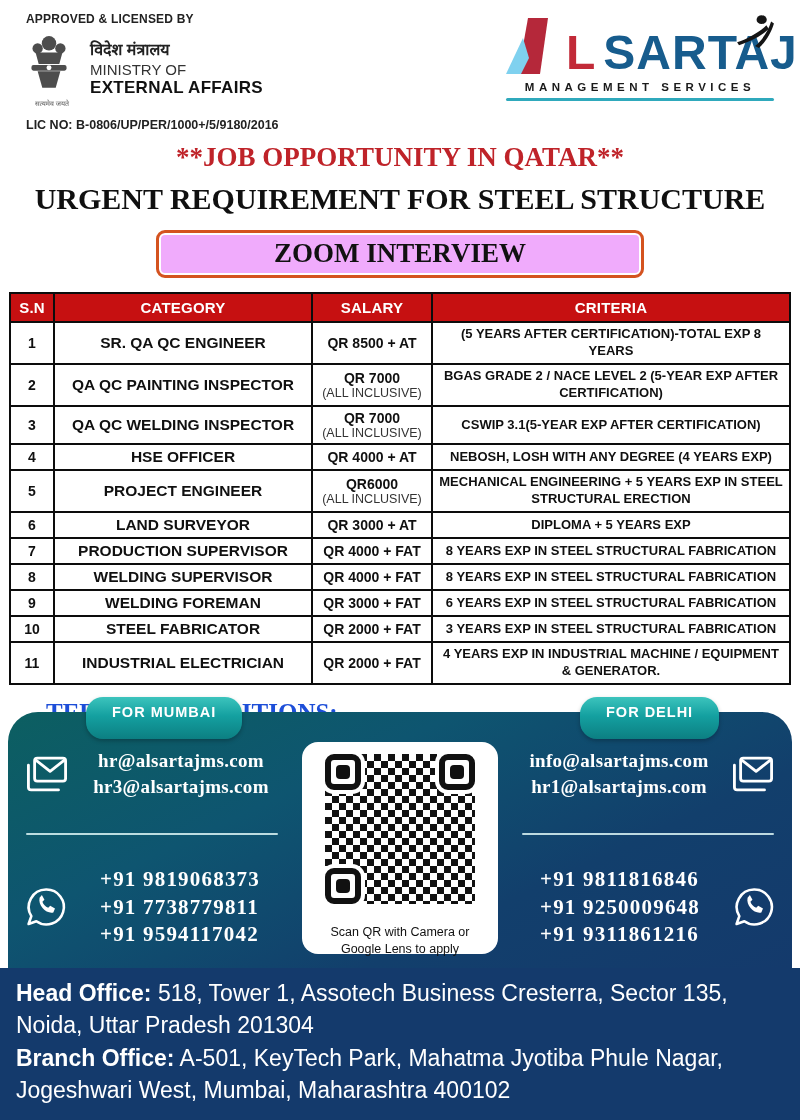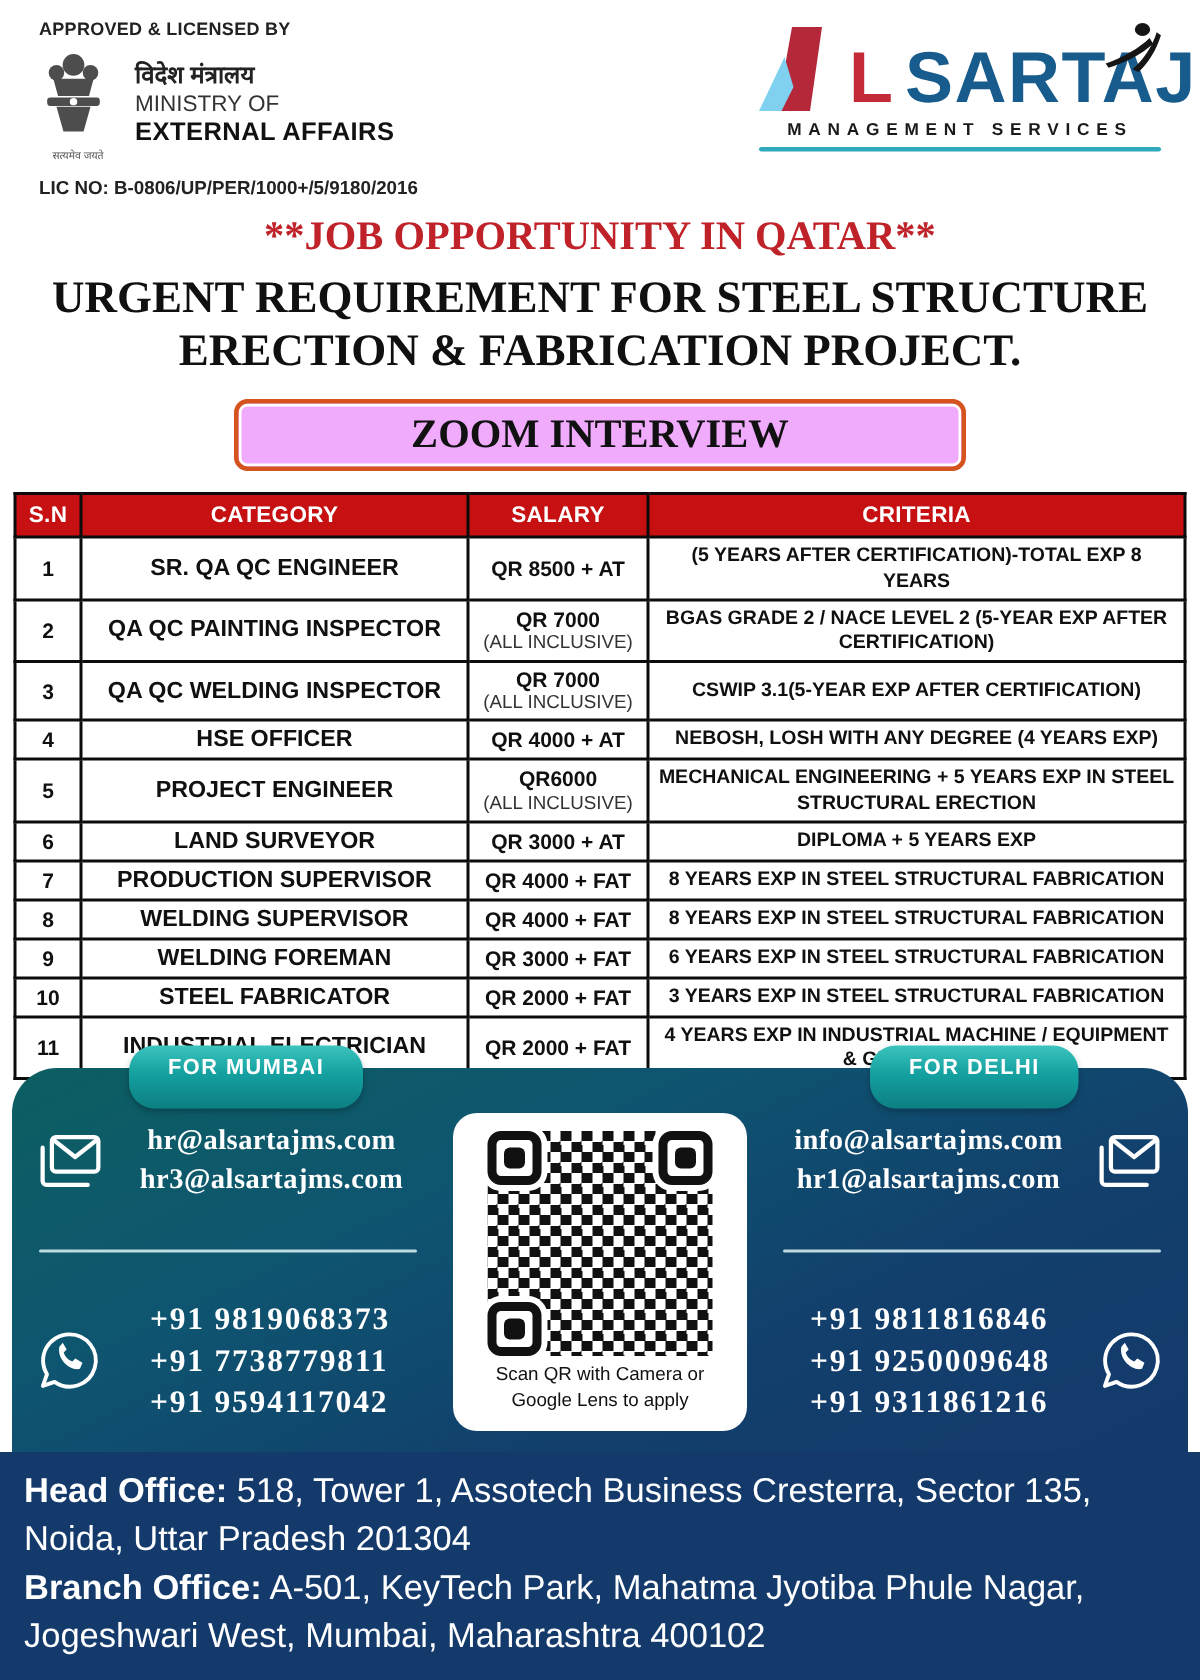--- a/index.html
+++ b/index.html
@@ -79,21 +79,21 @@
   .phone{ font-family:"Liberation Serif",serif; font-weight:bold; font-size:21px; letter-spacing:1.2px; line-height:1.3; }
   .qr-panel{ background:#fff; border-radius:16px; padding:12px 8px 8px; text-align:center; color:#111; height:212px; }
   .qr-box{ width:150px; height:150px; margin:0 auto; position:relative;
     background:
       repeating-conic-gradient(#111 0% 25%, #fff 0% 50%) 0 0/ 14px 14px;
   }
   .finder{ position:absolute; width:36px; height:36px; border:6px solid #111; border-radius:9px;
            background:#fff; box-shadow:0 0 0 4px #fff; display:flex; align-items:center; justify-content:center; }
   .finder::after{ content:""; width:14px; height:14px; background:#111; border-radius:4px; }
   .f-tl{ top:0; left:0; } .f-tr{ top:0; right:0; } .f-bl{ bottom:0; left:0; }
-  .qr-caption{ font-size:12.5px; line-height:1.3; margin-top:4px; color:#111; }
+  .qr-caption{ font-size:12.5px; line-height:1.3; margin-top:20px; color:#111; }
   .address{ background:#143a6c; padding:9px 16px 14px; color:#fff; font-size:23px; line-height:1.4; }
   .address b{ font-weight:bold; }
   svg{ display:block; }
 </style>
 </head>
 <body>
 
 <div class="page">
 
   <div class="header">
@@ -142,21 +142,20 @@
         <span class="logo-sartaj">SARTAJ</span>
       </div>
       <div class="logo-sub">MANAGEMENT SERVICES</div>
       <div class="logo-underline"></div>
     </div>
   </div>
 
   <div class="job-title">**JOB OPPORTUNITY IN QATAR**</div>
   <div class="headline">
     <div>URGENT REQUIREMENT FOR STEEL STRUCTURE</div>
-    <div>ERECTION &amp; FABRICATION PROJECT.</div>
   </div>
   <div class="badge-wrap">
     <div class="badge">ZOOM INTERVIEW</div>
   </div>
 
   <table>
     <colgroup>
         <col class="c-sn">
         <col class="c-cat">
         <col class="c-sal">

